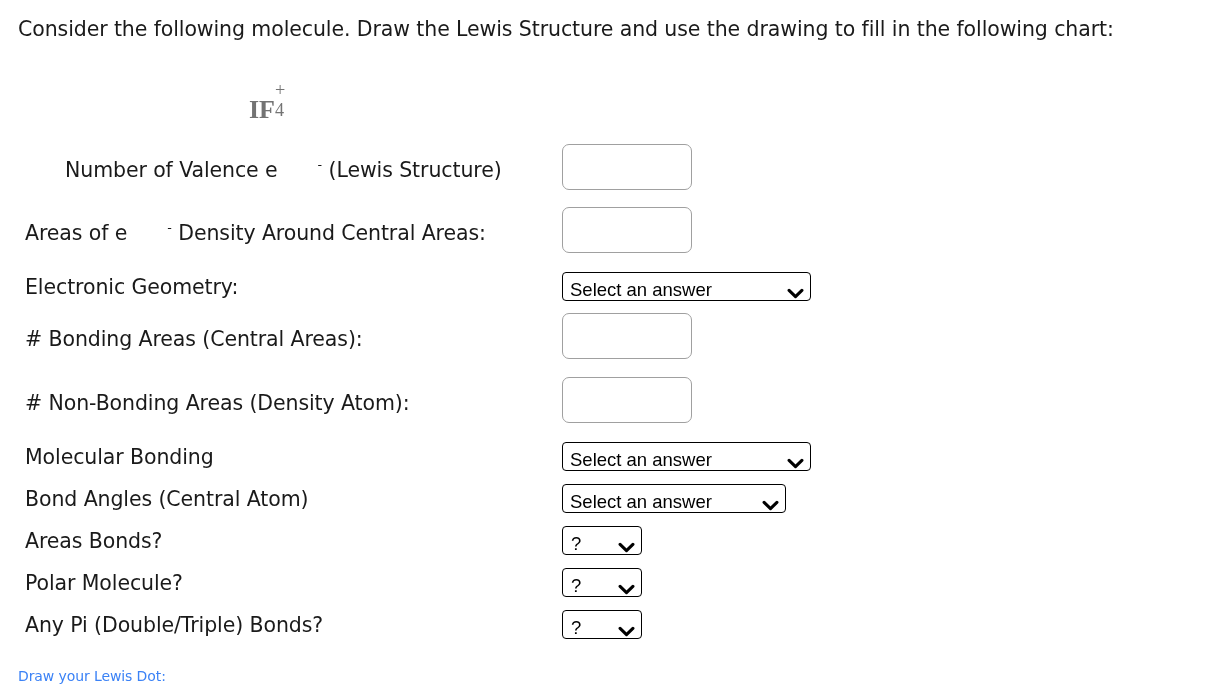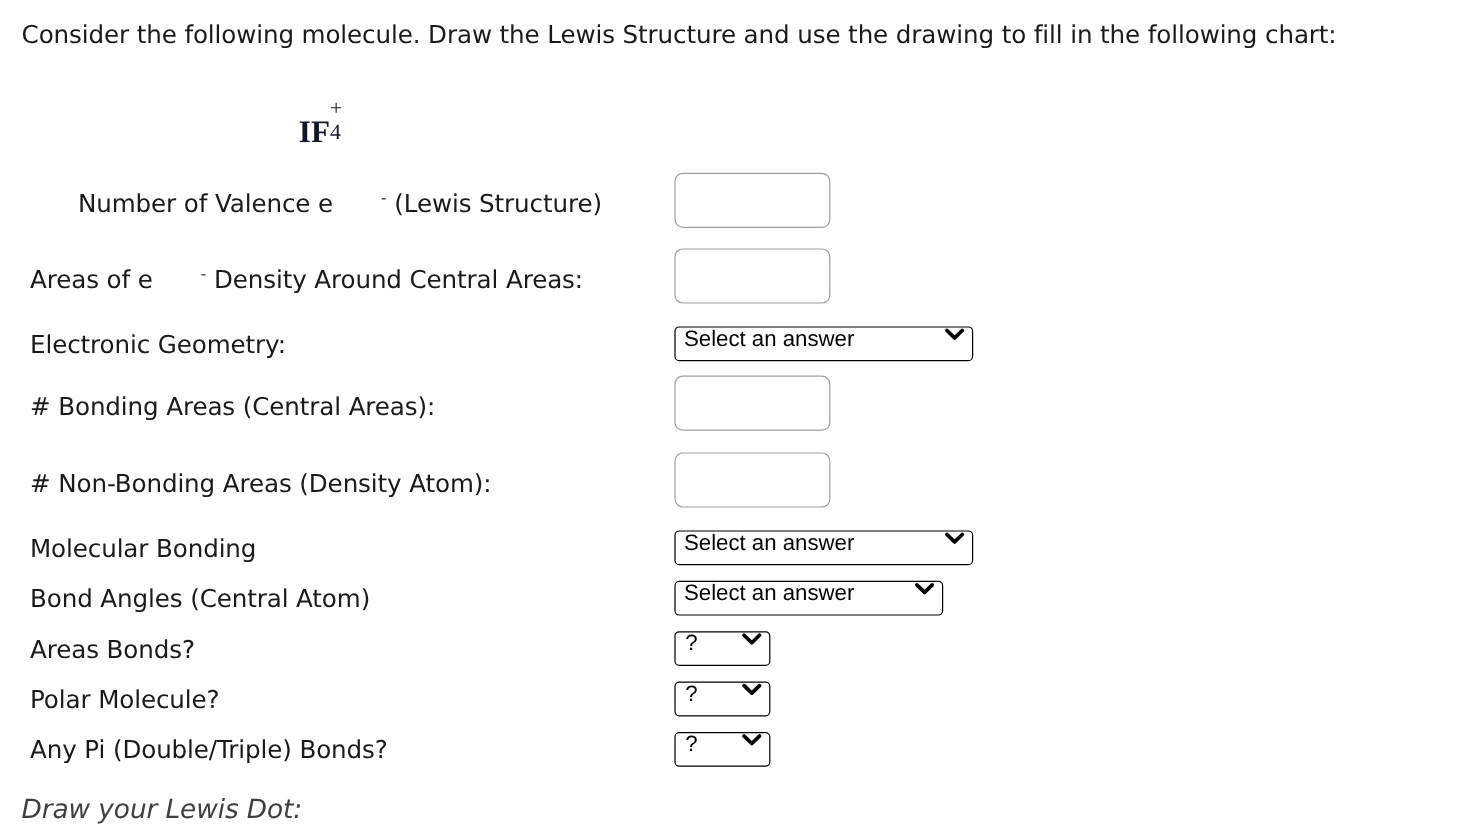--- a/index.html
+++ b/index.html
@@ -32,21 +32,21 @@
 
   
   #formula {
     position: absolute;
     left: 249px;
     top: 92px;
     font-family: "Liberation Serif", "DejaVu Serif", serif;
     font-size: 26px;
     font-weight: 700;
     line-height: 1;
-    color: #0f172a;
+    color: #737373;
     white-space: nowrap;
   }
   #formula .sup-sub {
     display: inline-block;
     position: relative;
     width: 1.05em;
     height: 1em;
     vertical-align: baseline;
   }
   #formula .sup-sub .sup {
@@ -115,21 +115,21 @@
   
   .sel {
     position: absolute;
     left: 562px;
     box-sizing: border-box;
     height: 29px;
     border: 1px solid #000000;
     border-radius: 4px;
     background: #ffffff;
     display: flex;
-    align-items: flex-start;
+    align-items: flex-end;
     font-family: "Liberation Sans", sans-serif;
     font-size: 18.5px;
     color: #000;
     padding: 0 6px 0 7px;
     cursor: default;
     user-select: none;
     white-space: nowrap;
   }
   .sel .sel-text {
     flex: 0 0 auto;
@@ -150,26 +150,25 @@
   .sel-bondangle { width: 224px; }
   .sel-q     { width: 80px; }
   .sel-q .sel-text { padding-left: 1px; }
 
   
   #footer-label {
     position: absolute;
     left: 18px;
     top: 662px;
     font-family: "DejaVu Sans", sans-serif;
-    font-size: 22px;
+    font-size: 14px;
     line-height: 28px;
-    color: #404040;
+    color: #3b82f6;
     letter-spacing: -0.1px;
     white-space: nowrap;
-    font-style: italic;
   }
 </style>
 </head>
 <body>
 
 <div id="intro">Consider the following molecule.  Draw the Lewis Structure and use the drawing to fill in the following chart:</div>
 
 <div id="formula">
   <span>IF</span><span class="sup-sub"><span class="sup">+</span><span class="sub">4</span></span>
 </div>

